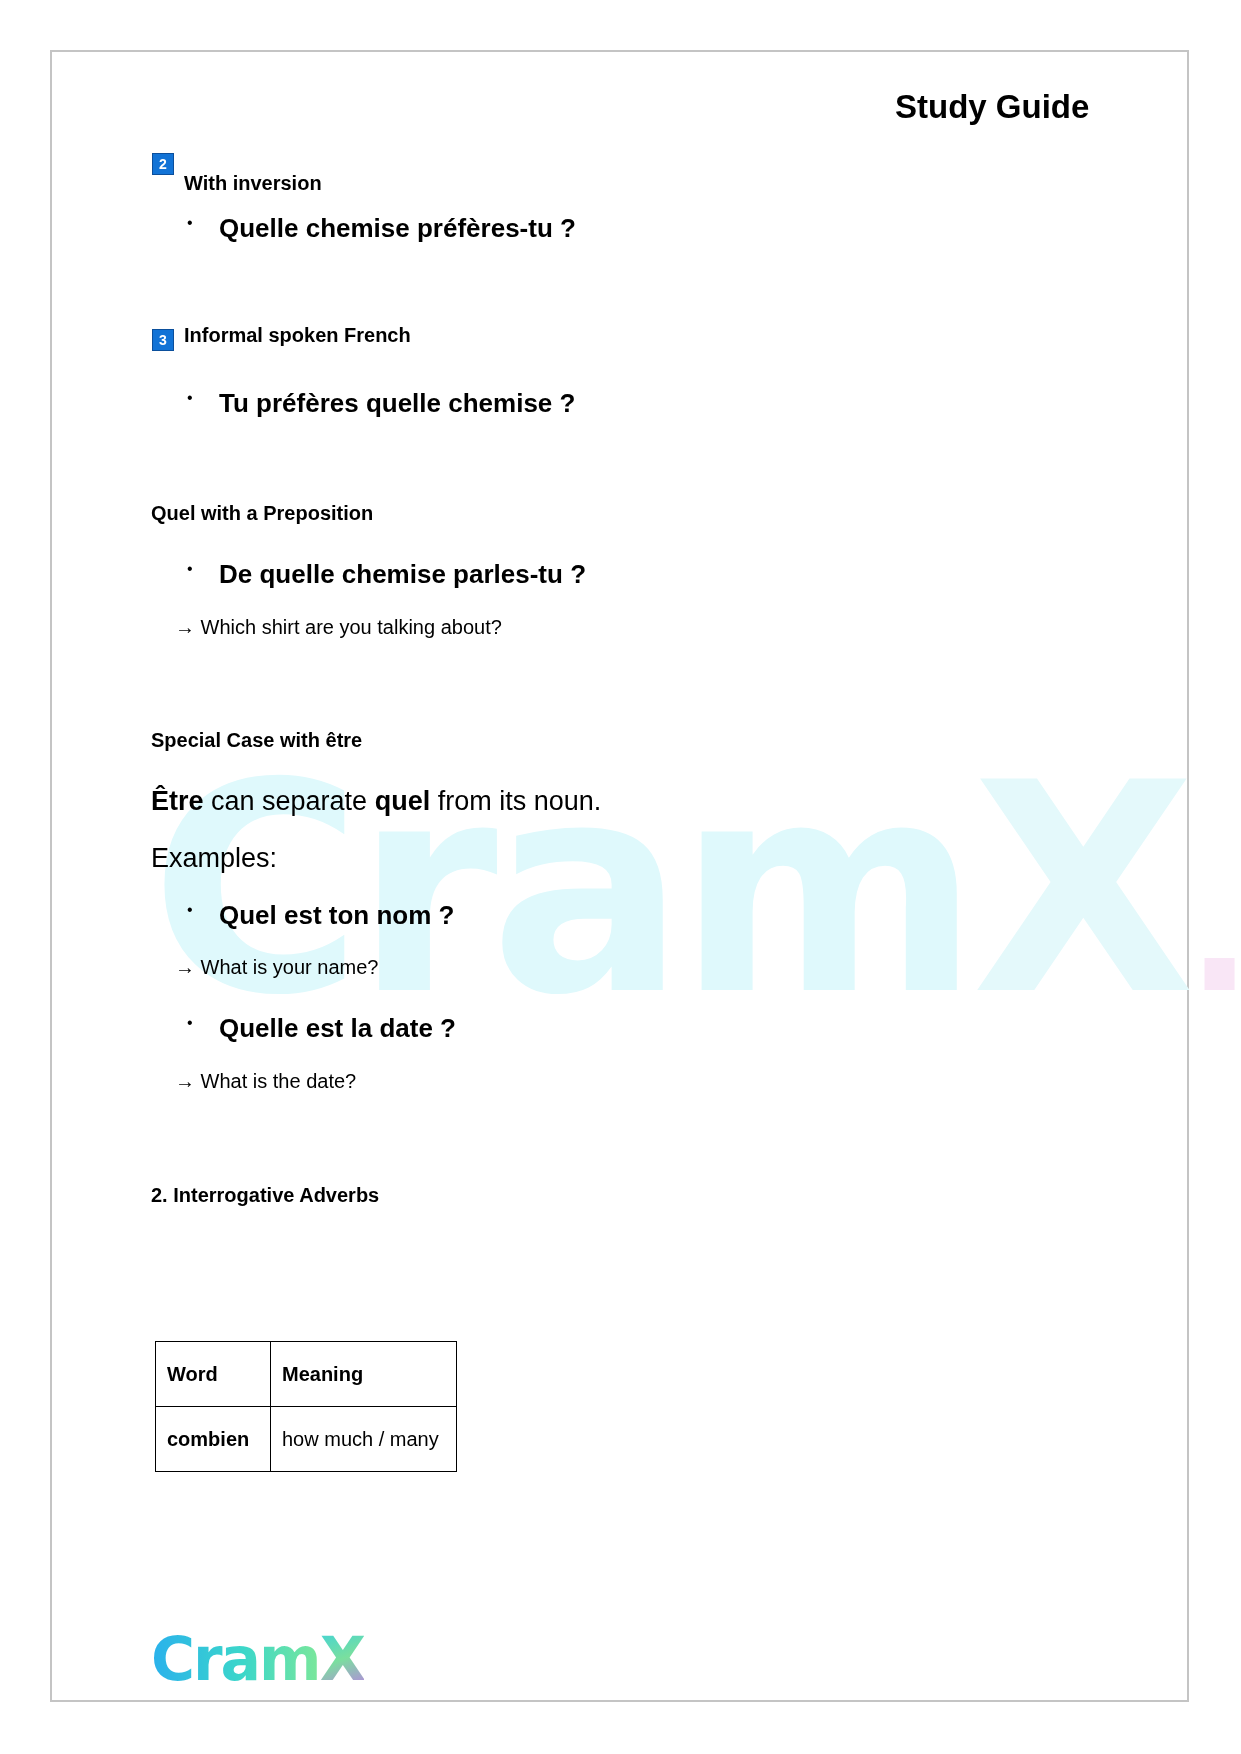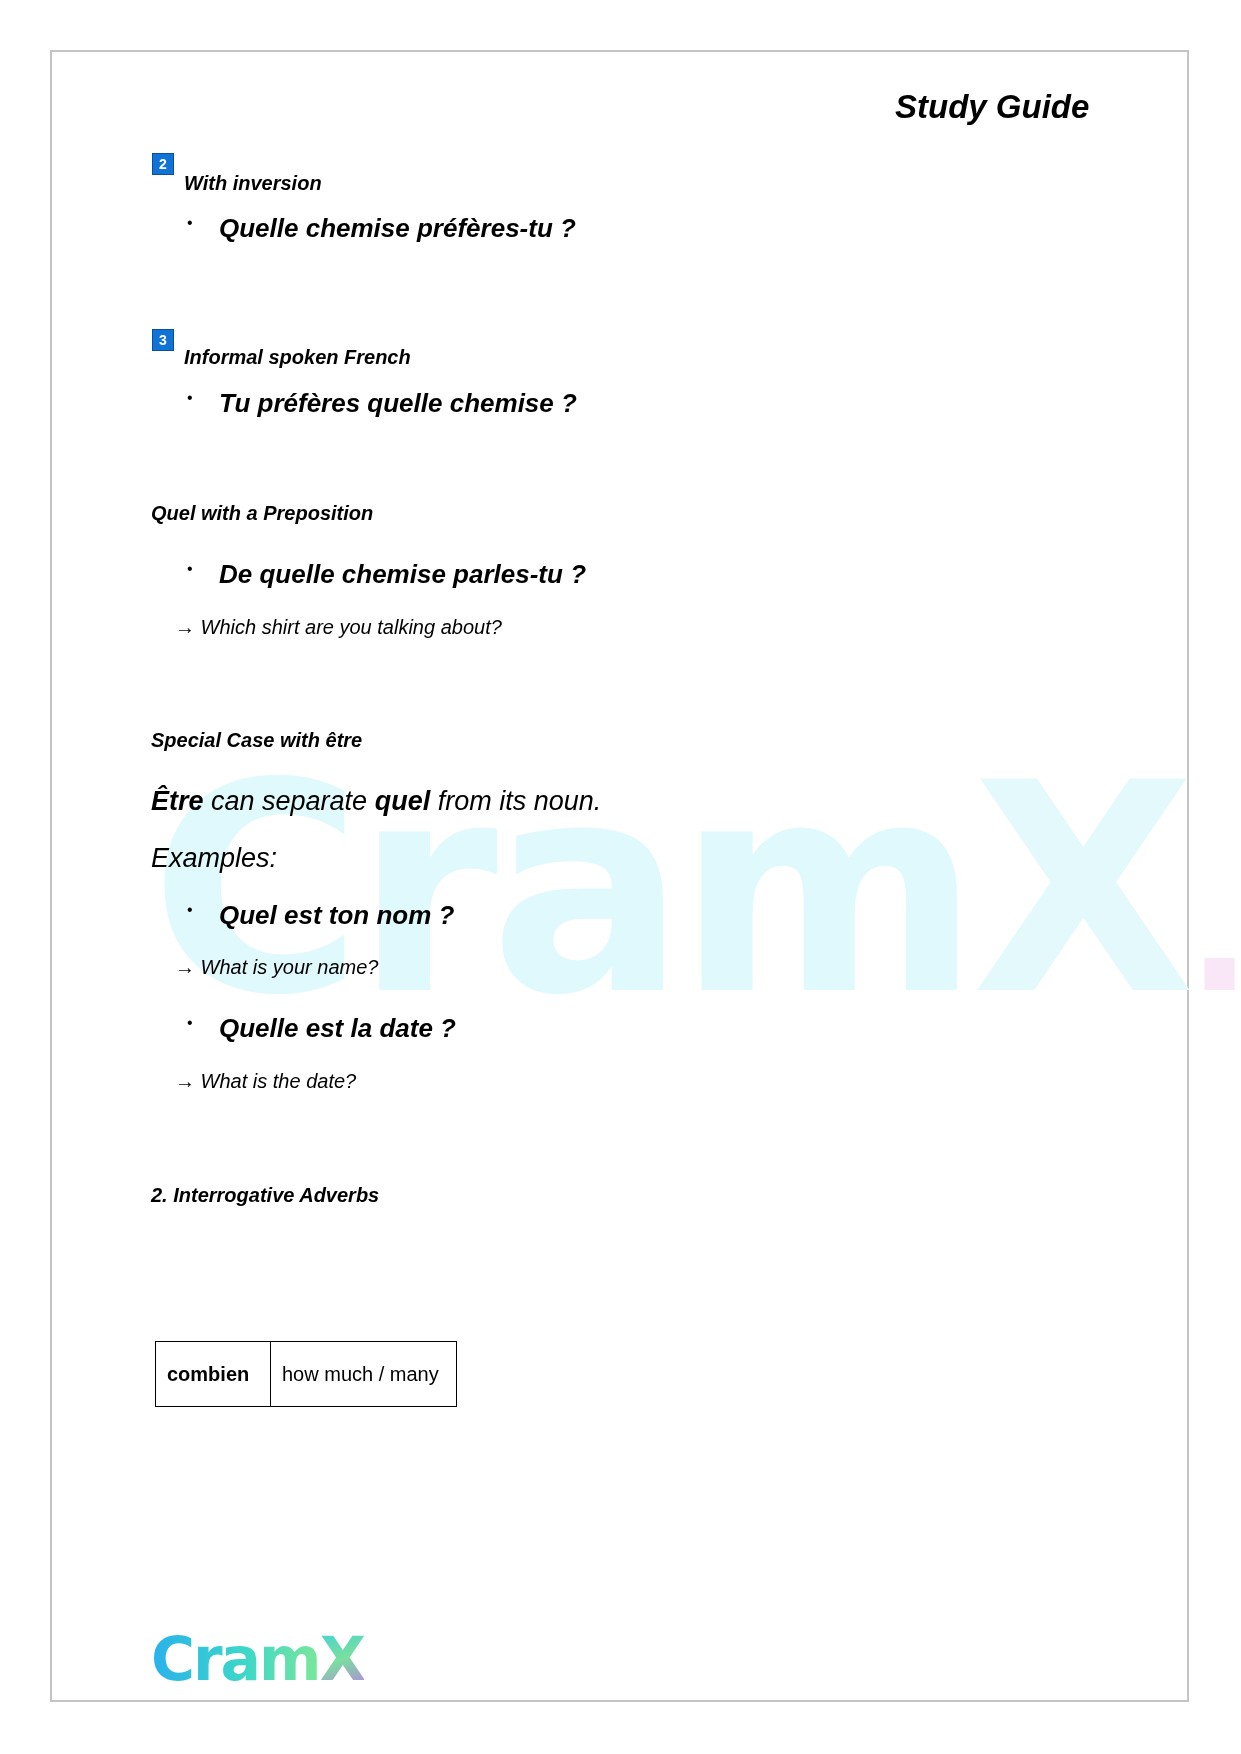--- a/index.html
+++ b/index.html
@@ -1,20 +1,20 @@
 <!DOCTYPE html>
 <html><head>
 <meta charset="utf-8">
 <style>
   html, body { margin:0; padding:0; background:#ffffff; }
   body { width:1241px; height:1754px; position:relative; overflow:hidden;
          font-family:"Liberation Sans", sans-serif; color:#000; }
   .frame { position:absolute; left:50px; top:50px; width:1139px; height:1652px;
            border:2px solid #c4c4c4; box-sizing:border-box; }
-  .abs { position:absolute; white-space:nowrap;font-style:italic; }
+  .abs { position:absolute; white-space:nowrap; }
   .title { font-size:33px; font-weight:bold; left:895px; top:88px; }
   .h { font-size:20px; font-weight:bold; left:151px; }
   .hb { left:184px; }
   .badge { position:absolute; left:152px; width:22px; height:22px; background:#1273d6;
            border:1px solid #0b4f9c; box-sizing:border-box; color:#fff; font-size:14px;
            font-weight:bold; text-align:center; line-height:20px; }
   .p { font-size:27px; left:151px; }
   .bullet-dot { position:absolute; left:187px; font-size:16px; }
   .bullet-text { font-size:26px; font-weight:bold; left:219px; }
   .arrow { font-size:20px; left:175px; }
@@ -51,21 +51,21 @@
 <div class="content">
 
   <div class="abs title">Study Guide</div>
 
   <div class="badge" style="top:153px;">2</div>
   <div class="abs h hb" style="top:153px;margin-top:19px;">With inversion</div>
   <div class="bullet-dot" style="top:214px;">•</div>
   <div class="abs bullet-text" style="top:213px;">Quelle chemise préfères-tu ?</div>
 
   <div class="badge" style="top:329px;">3</div>
-  <div class="abs h hb" style="top:346px;">Informal spoken French</div>
+  <div class="abs h hb" style="top:324px;">Informal spoken French</div>
   <div class="bullet-dot" style="top:389px;">•</div>
   <div class="abs bullet-text" style="top:388px;">Tu préfères quelle chemise ?</div>
 
   <div class="abs h" style="top:502px;">Quel with a Preposition</div>
   <div class="bullet-dot" style="top:560px;">•</div>
   <div class="abs bullet-text" style="top:559px;">De quelle chemise parles-tu ?</div>
   <div class="abs arrow" style="top:616px;">→ Which shirt are you talking about?</div>
 
   <div class="abs h" style="top:729px;">Special Case with être</div>
   <div class="abs p" style="top:786px;"><span class="b">Être</span><span> can separate </span><span class="b">quel</span><span> from its noun.</span></div>
@@ -74,20 +74,24 @@
   <div class="abs bullet-text" style="top:900px;">Quel est ton nom ?</div>
   <div class="abs arrow" style="top:956px;">→ What is your name?</div>
   <div class="bullet-dot" style="top:1014px;">•</div>
   <div class="abs bullet-text" style="top:1013px;">Quelle est la date ?</div>
   <div class="abs arrow" style="top:1070px;">→ What is the date?</div>
 
   <div class="abs h" style="top:1184px;">2. Interrogative Adverbs</div>
 
   <table class="adv">
     <tbody>
+        <tr class="head">
+      <td class="c1">Word</td>
+      <td class="c2">Meaning</td>
+    </tr>
     <tr>
       <td class="c1">combien</td>
       <td class="c2">how much / many</td>
     </tr>
   </tbody>
     </table>
 
   <div class="logo"><span class="cram">Cram</span><span class="x">X</span></div>
 
 </div>

